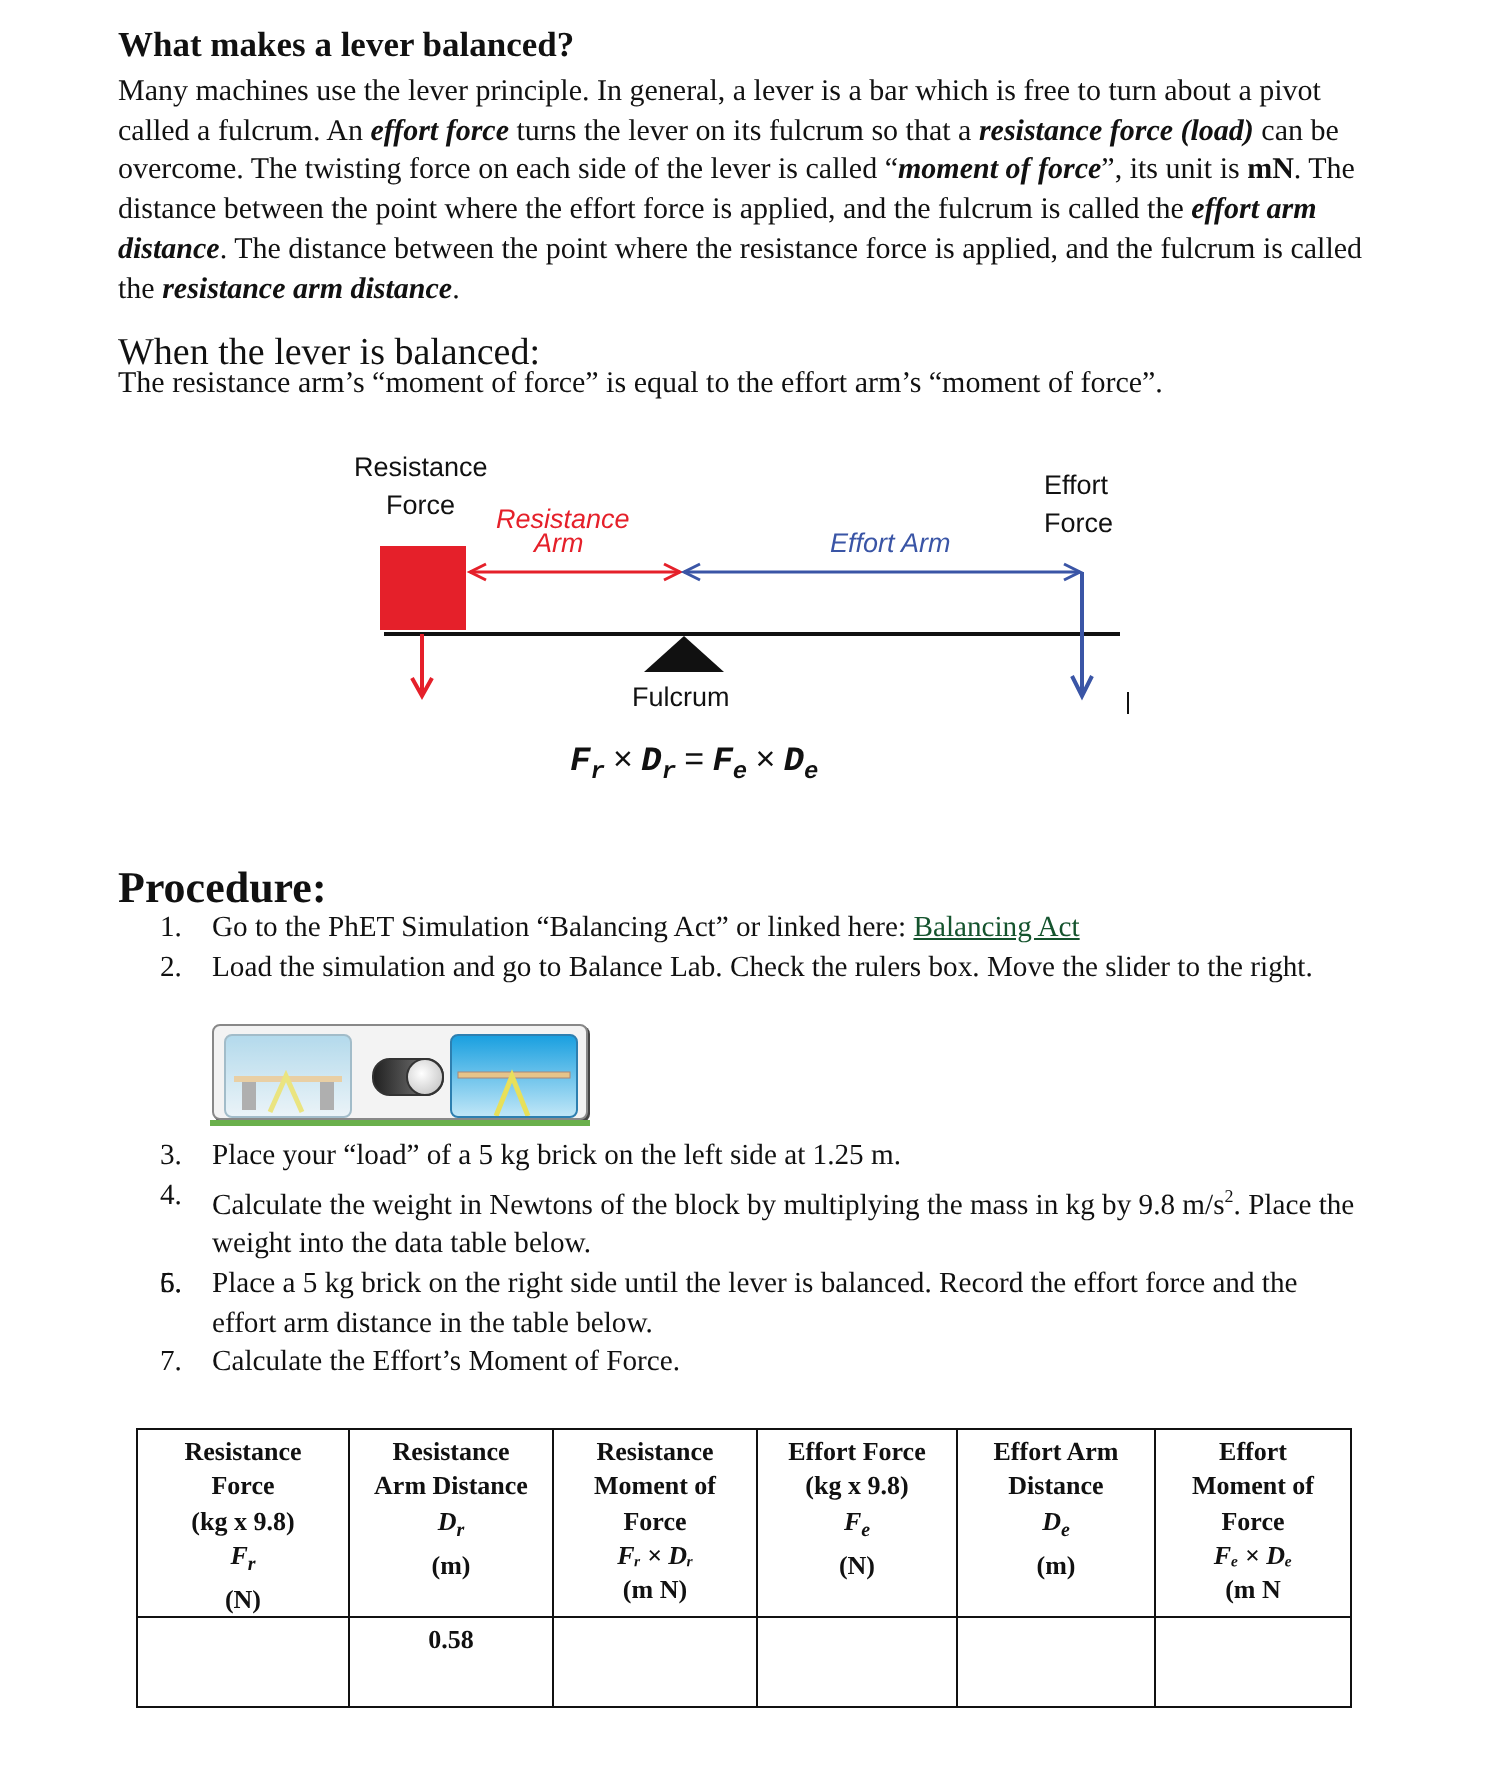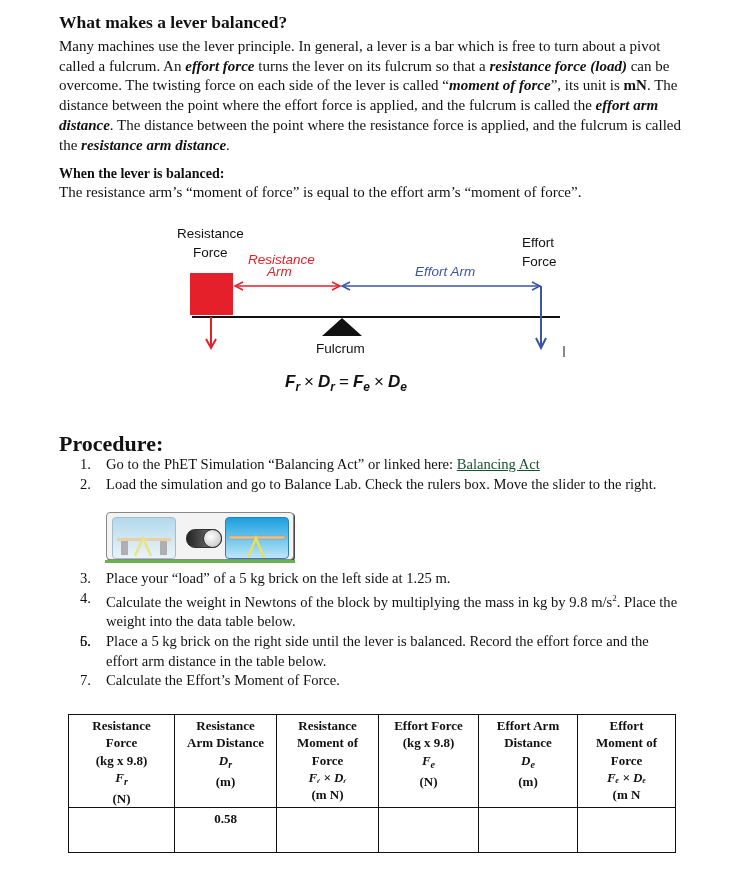--- a/index.html
+++ b/index.html
@@ -10,31 +10,31 @@
     h1.title {
       position: absolute; left: 59px; top: 12px; margin: 0;
       font-size: 17.5px; font-weight: bold; font-family: "Liberation Serif", serif;
     }
     .para {
       position: absolute; left: 59px; top: 37px; width: 625px; margin: 0;
       line-height: 19.7px; font-size: 15px;
     }
     .para b.i { font-style: italic; font-weight: bold; }
     .subhead {
-      position: absolute; left: 59px; top: 166px; font-weight: bold; font-size: 14px;
+      position: absolute; left: 59px; top: 166px; font-weight: normal; font-size: 19px;
     }
     .statement { position: absolute; left: 59px; top: 184px; font-size: 15px; }
 
     
     .diagram { position: absolute; left: 160px; top: 222px; width: 440px; height: 150px; }
     .dlabel { position: absolute; font-family: "Liberation Sans", sans-serif; font-size: 13.5px; color: #111; line-height: 19px; }
     .dlabel.red { color: #e5202a; font-style: italic; }
     .dlabel.blue { color: #3a55a6; font-style: italic; }
     .formula {
-      position: absolute; left: 285px; top: 372px; font-family: Liberation Sans, sans-serif;
+      position: absolute; left: 285px; top: 372px; font-family: Liberation Mono, monospace;
       font-weight: bold; font-size: 17px; font-style: italic;
     }
     .formula .sub { font-size: 12px; vertical-align: -4px; }
     .formula .op { font-style: normal; font-weight: normal; margin: 0 4px; }
 
     .proc-head {
       position: absolute; left: 59px; top: 431px; font-weight: bold; font-size: 22px;
     }
     .list { position: absolute; left: 80px; margin: 0; padding: 0; list-style: none; font-size: 14.6px; line-height: 19.7px; }
     .list li { position: relative; padding-left: 26px; }

